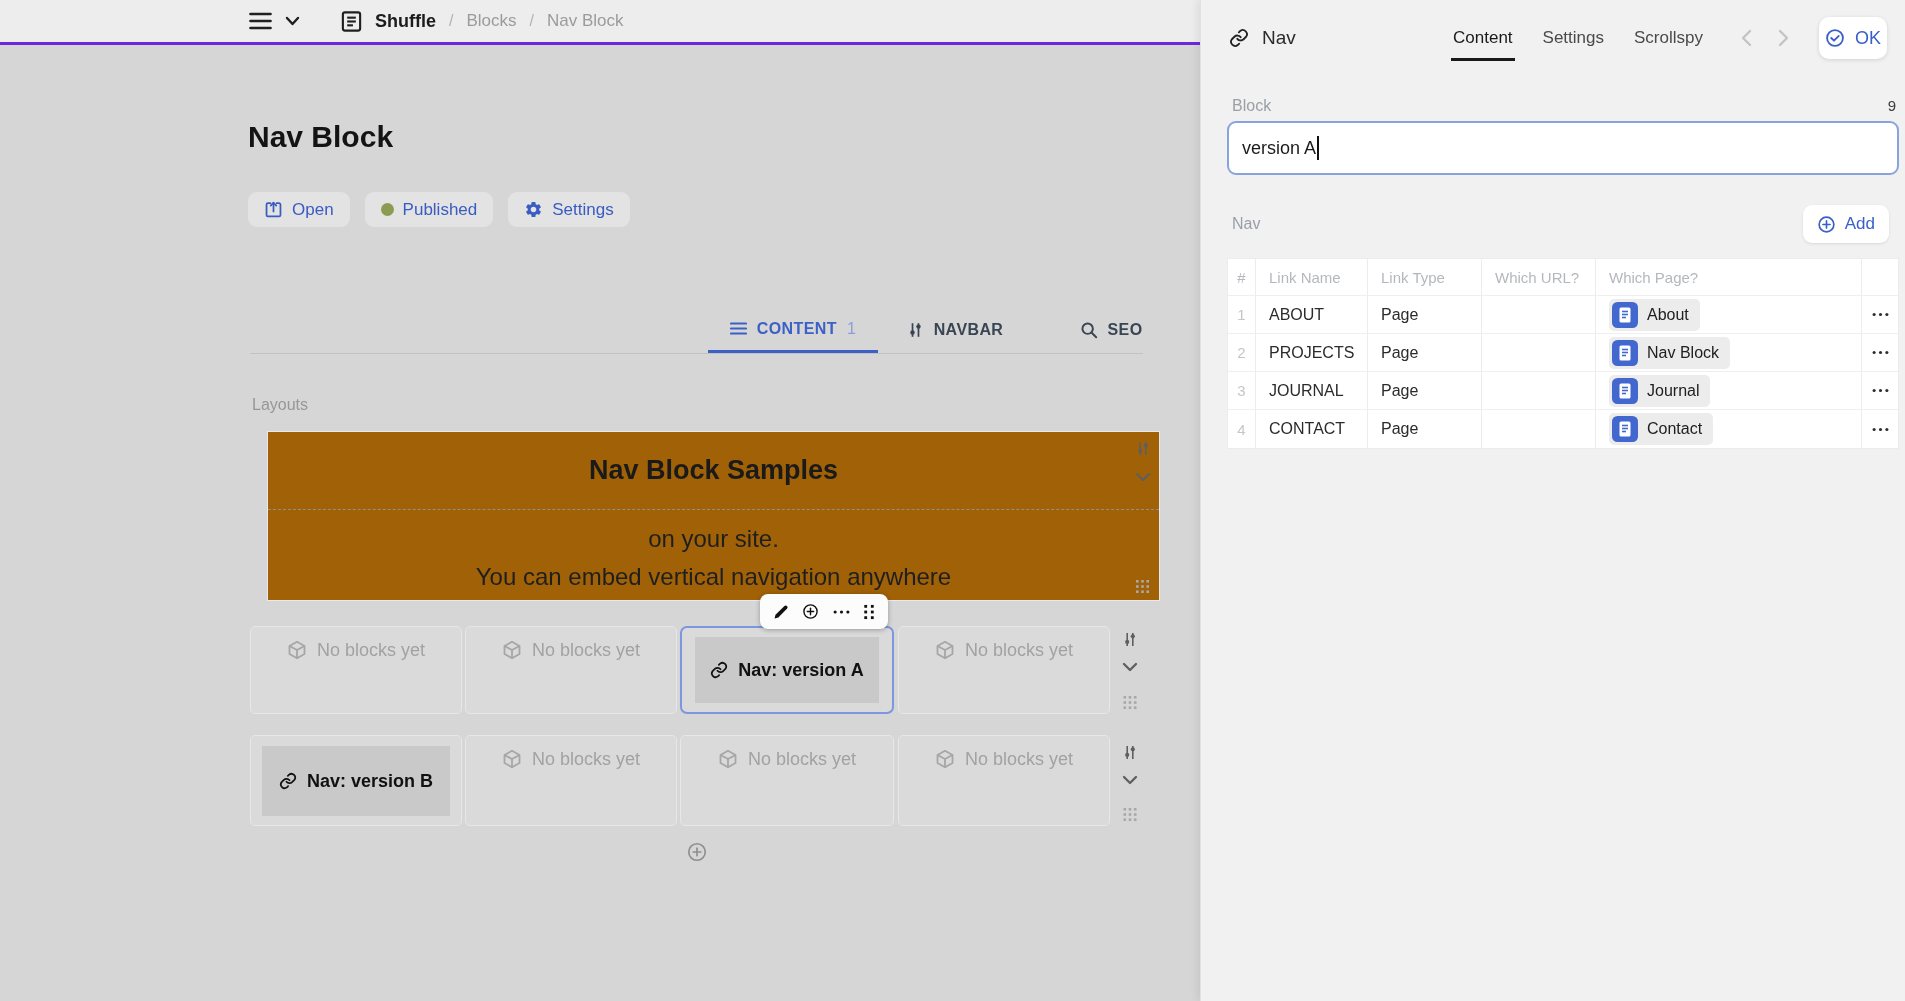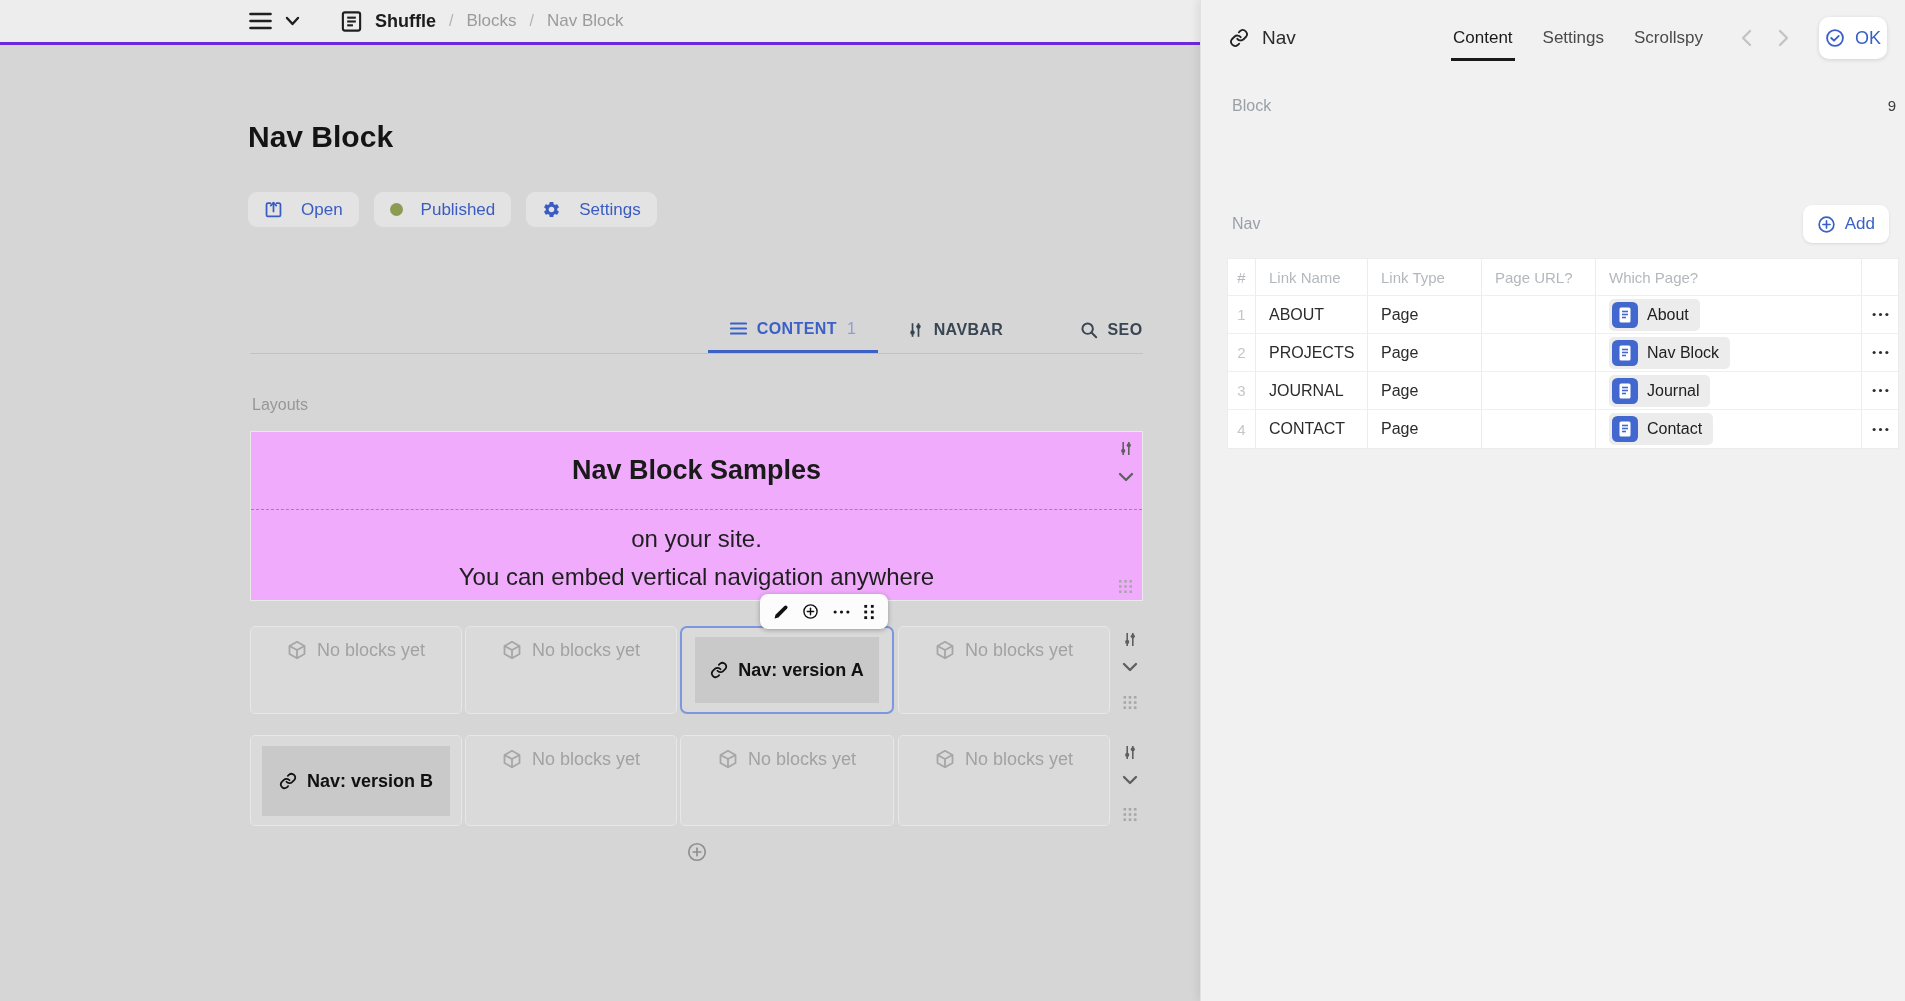--- a/index.html
+++ b/index.html
@@ -16,34 +16,34 @@
   .crumb-app { margin-left:12px; font-size:18px; font-weight:700; color:#1c1c1c; }
   .crumb-sep { margin:0 13px; font-size:16px; color:#b3b3b3; }
   .crumb-dim { font-size:17px; color:#9b9b9b; }
 
   .float-actions { position:absolute; left:842px; top:56px; width:286px; height:48px; background:#3b61c7; border-radius:10px; display:flex; align-items:center; box-shadow:0 2px 6px rgba(0,0,0,.18); }
   .fa-btn { flex:1; height:100%; display:flex; align-items:center; justify-content:center; gap:11px; color:#fff; font-size:18px; font-weight:500; cursor:pointer; }
 
   .page-title { position:absolute; left:248px; top:120px; font-size:30px; font-weight:700; color:#141414; }
 
   .meta-row { position:absolute; left:248px; top:192px; display:flex; gap:15px; }
-  .meta-btn { height:35px; display:flex; align-items:center; gap:18px; padding:0 16px; background:#e3e3e3; border-radius:9px; font-size:17px; font-weight:500; color:#3a5cc2; cursor:pointer; }
+  .meta-btn { height:35px; display:flex; align-items:center; gap:9px; padding:0 16px; background:#e3e3e3; border-radius:9px; font-size:17px; font-weight:500; color:#3a5cc2; cursor:pointer; }
   .pub-dot { width:13px; height:13px; border-radius:50%; background:#8c9b52; }
 
   .tabbar { position:absolute; left:250px; top:307px; width:893px; height:47px; border-bottom:1px solid #c2c2c2; }
   .tab { position:absolute; top:0; height:100%; display:flex; align-items:center; justify-content:center; gap:10px; font-size:16px; font-weight:600; letter-spacing:.4px; color:#3a4553; cursor:pointer; }
   .tab.active { color:#3b61c7; border-bottom:3px solid #3b61c7; }
   .tab-content { left:458px; width:170px; }
   .tab-navbar { left:655px; width:100px; }
   .tab-seo { left:828px; width:66px; }
   .tab-count { color:#8aa0d8; font-weight:500; }
 
   .layouts-label { position:absolute; left:252px; top:396px; font-size:16px; color:#979797; }
 
-  .samples { position:absolute; left:250px; top:431px; width:893px; height:170px; background:#f0abfc; border:1px solid #e9e9e9; }
+  .samples { position:absolute; left:267px; top:431px; width:893px; height:170px; background:#a16207; border:1px solid #e9e9e9; }
   .samples-title { height:78px; display:flex; align-items:center; justify-content:center; font-size:27px; font-weight:700; color:#1a1a1a; border-bottom:1px dashed #8f8f8f; }
   .samples-text { text-align:center; margin-top:10px; font-size:24px; line-height:38px; color:#1f1f1f; }
   .samples .strip-ic { position:absolute; color:#5f5f5f; }
   .samples .sp1 { right:8px; top:8px; }
   .samples .sp2 { right:8px; top:40px; }
   .samples .sp3 { right:9px; bottom:6px; }
 
   .toolbar { position:absolute; left:760px; top:594px; width:128px; height:35px; background:#fcfcfc; border-radius:8px; box-shadow:0 1px 5px rgba(0,0,0,.3); display:flex; align-items:center; justify-content:space-evenly; z-index:6; }
   .toolbar .t-ic { color:#111; cursor:pointer; }
 
@@ -465,39 +465,43 @@
             <circle cx="12" cy="12" r="9.5"></circle>
             <polyline points="7.5 12 10.8 15.2 16.5 9.5"></polyline>
           </svg>
       </span>
       <span class="ok-label">OK</span>
     </div>
   </div>
 
   <div class="name-label">Block</div>
   <div class="name-count">9</div>
+  <div class="name-input">
+    <span>version A</span>
+    <span class="caret"></span>
+  </div>
 
   <div class="section-label">Nav</div>
   <div class="add-btn">
     <span class="add-ic">
       <svg width="19" height="19" viewBox="0 0 24 24" fill="none" stroke="currentColor" stroke-width="2.1" stroke-linecap="round">
           <circle cx="12" cy="12" r="9.3"></circle>
           <line x1="12" y1="7.5" x2="12" y2="16.5"></line>
           <line x1="7.5" y1="12" x2="16.5" y2="12"></line>
         </svg>
     </span>
     <span class="add-label">Add</span>
   </div>
 
   <div class="nav-table">
     <div class="t-row head">
       <div class="td center">#</div>
       <div class="td">Link Name</div>
       <div class="td">Link Type</div>
-      <div class="td">Page URL?</div>
+      <div class="td">Which URL?</div>
       <div class="td">Which Page?</div>
       <div class="td last"></div>
     </div>
 
     <div class="t-row">
       <div class="td center td-num">1</div>
       <div class="td td-text">ABOUT</div>
       <div class="td td-text">Page</div>
       <div class="td"></div>
       <div class="td">

